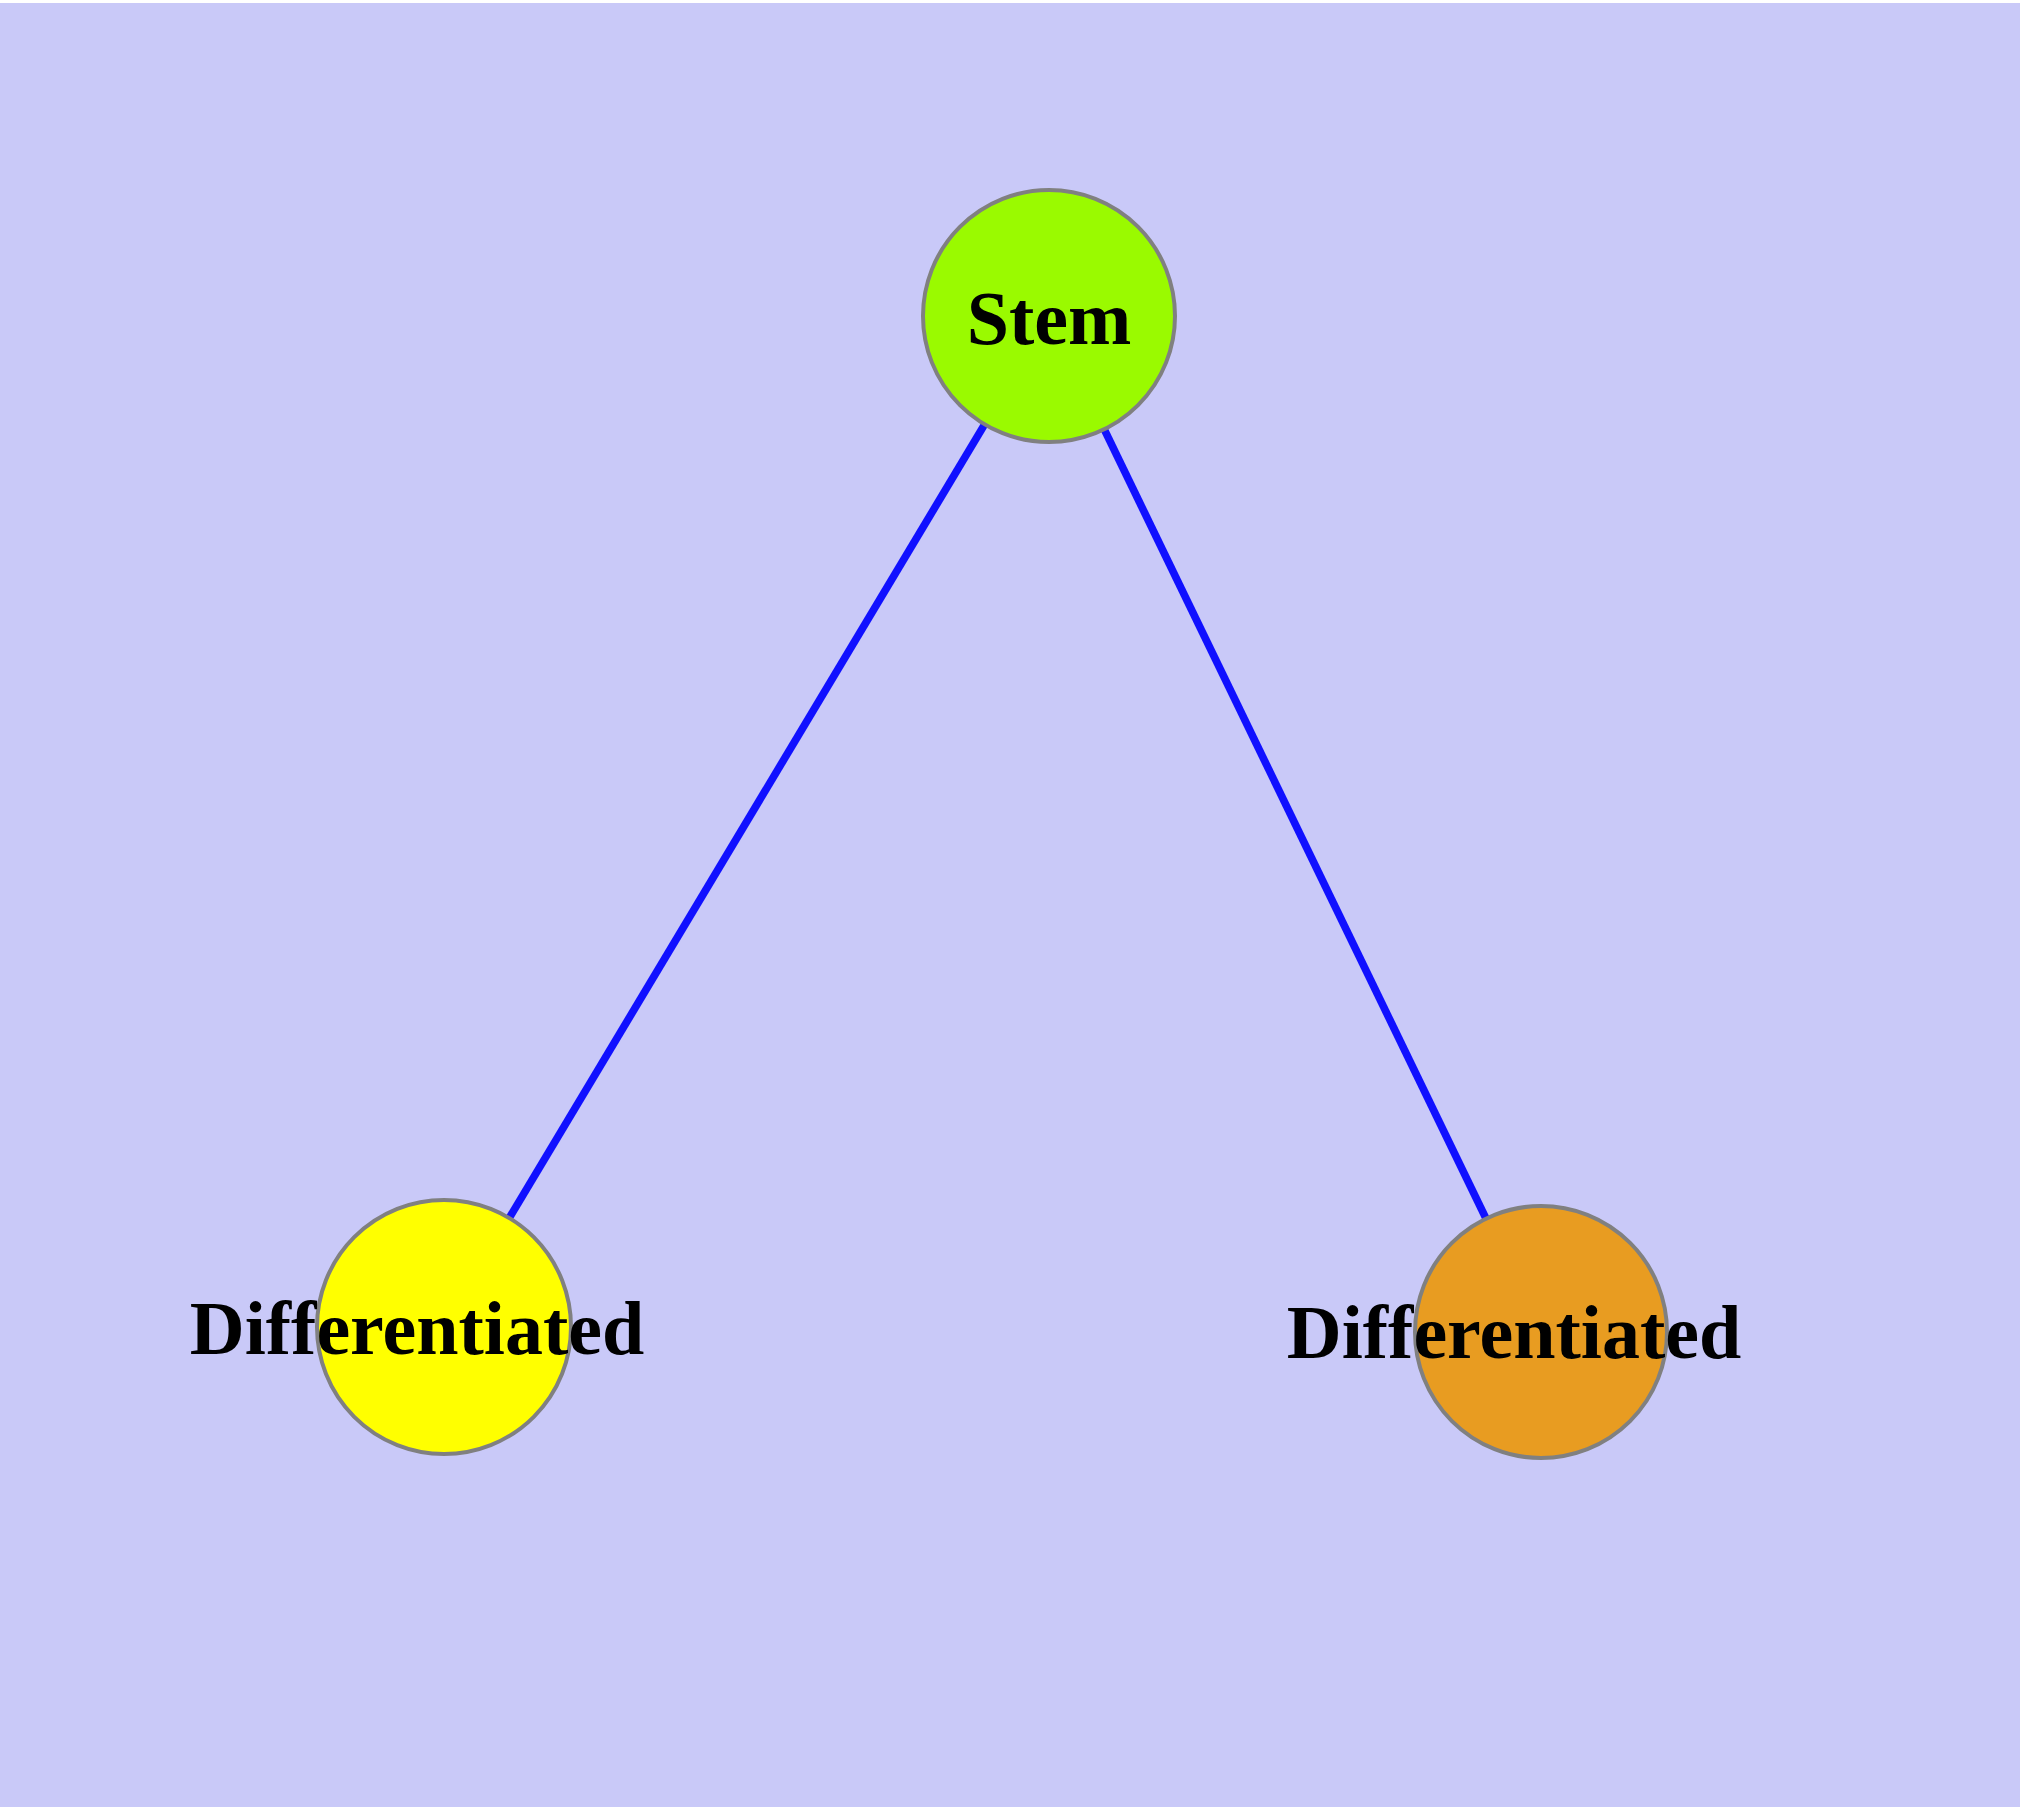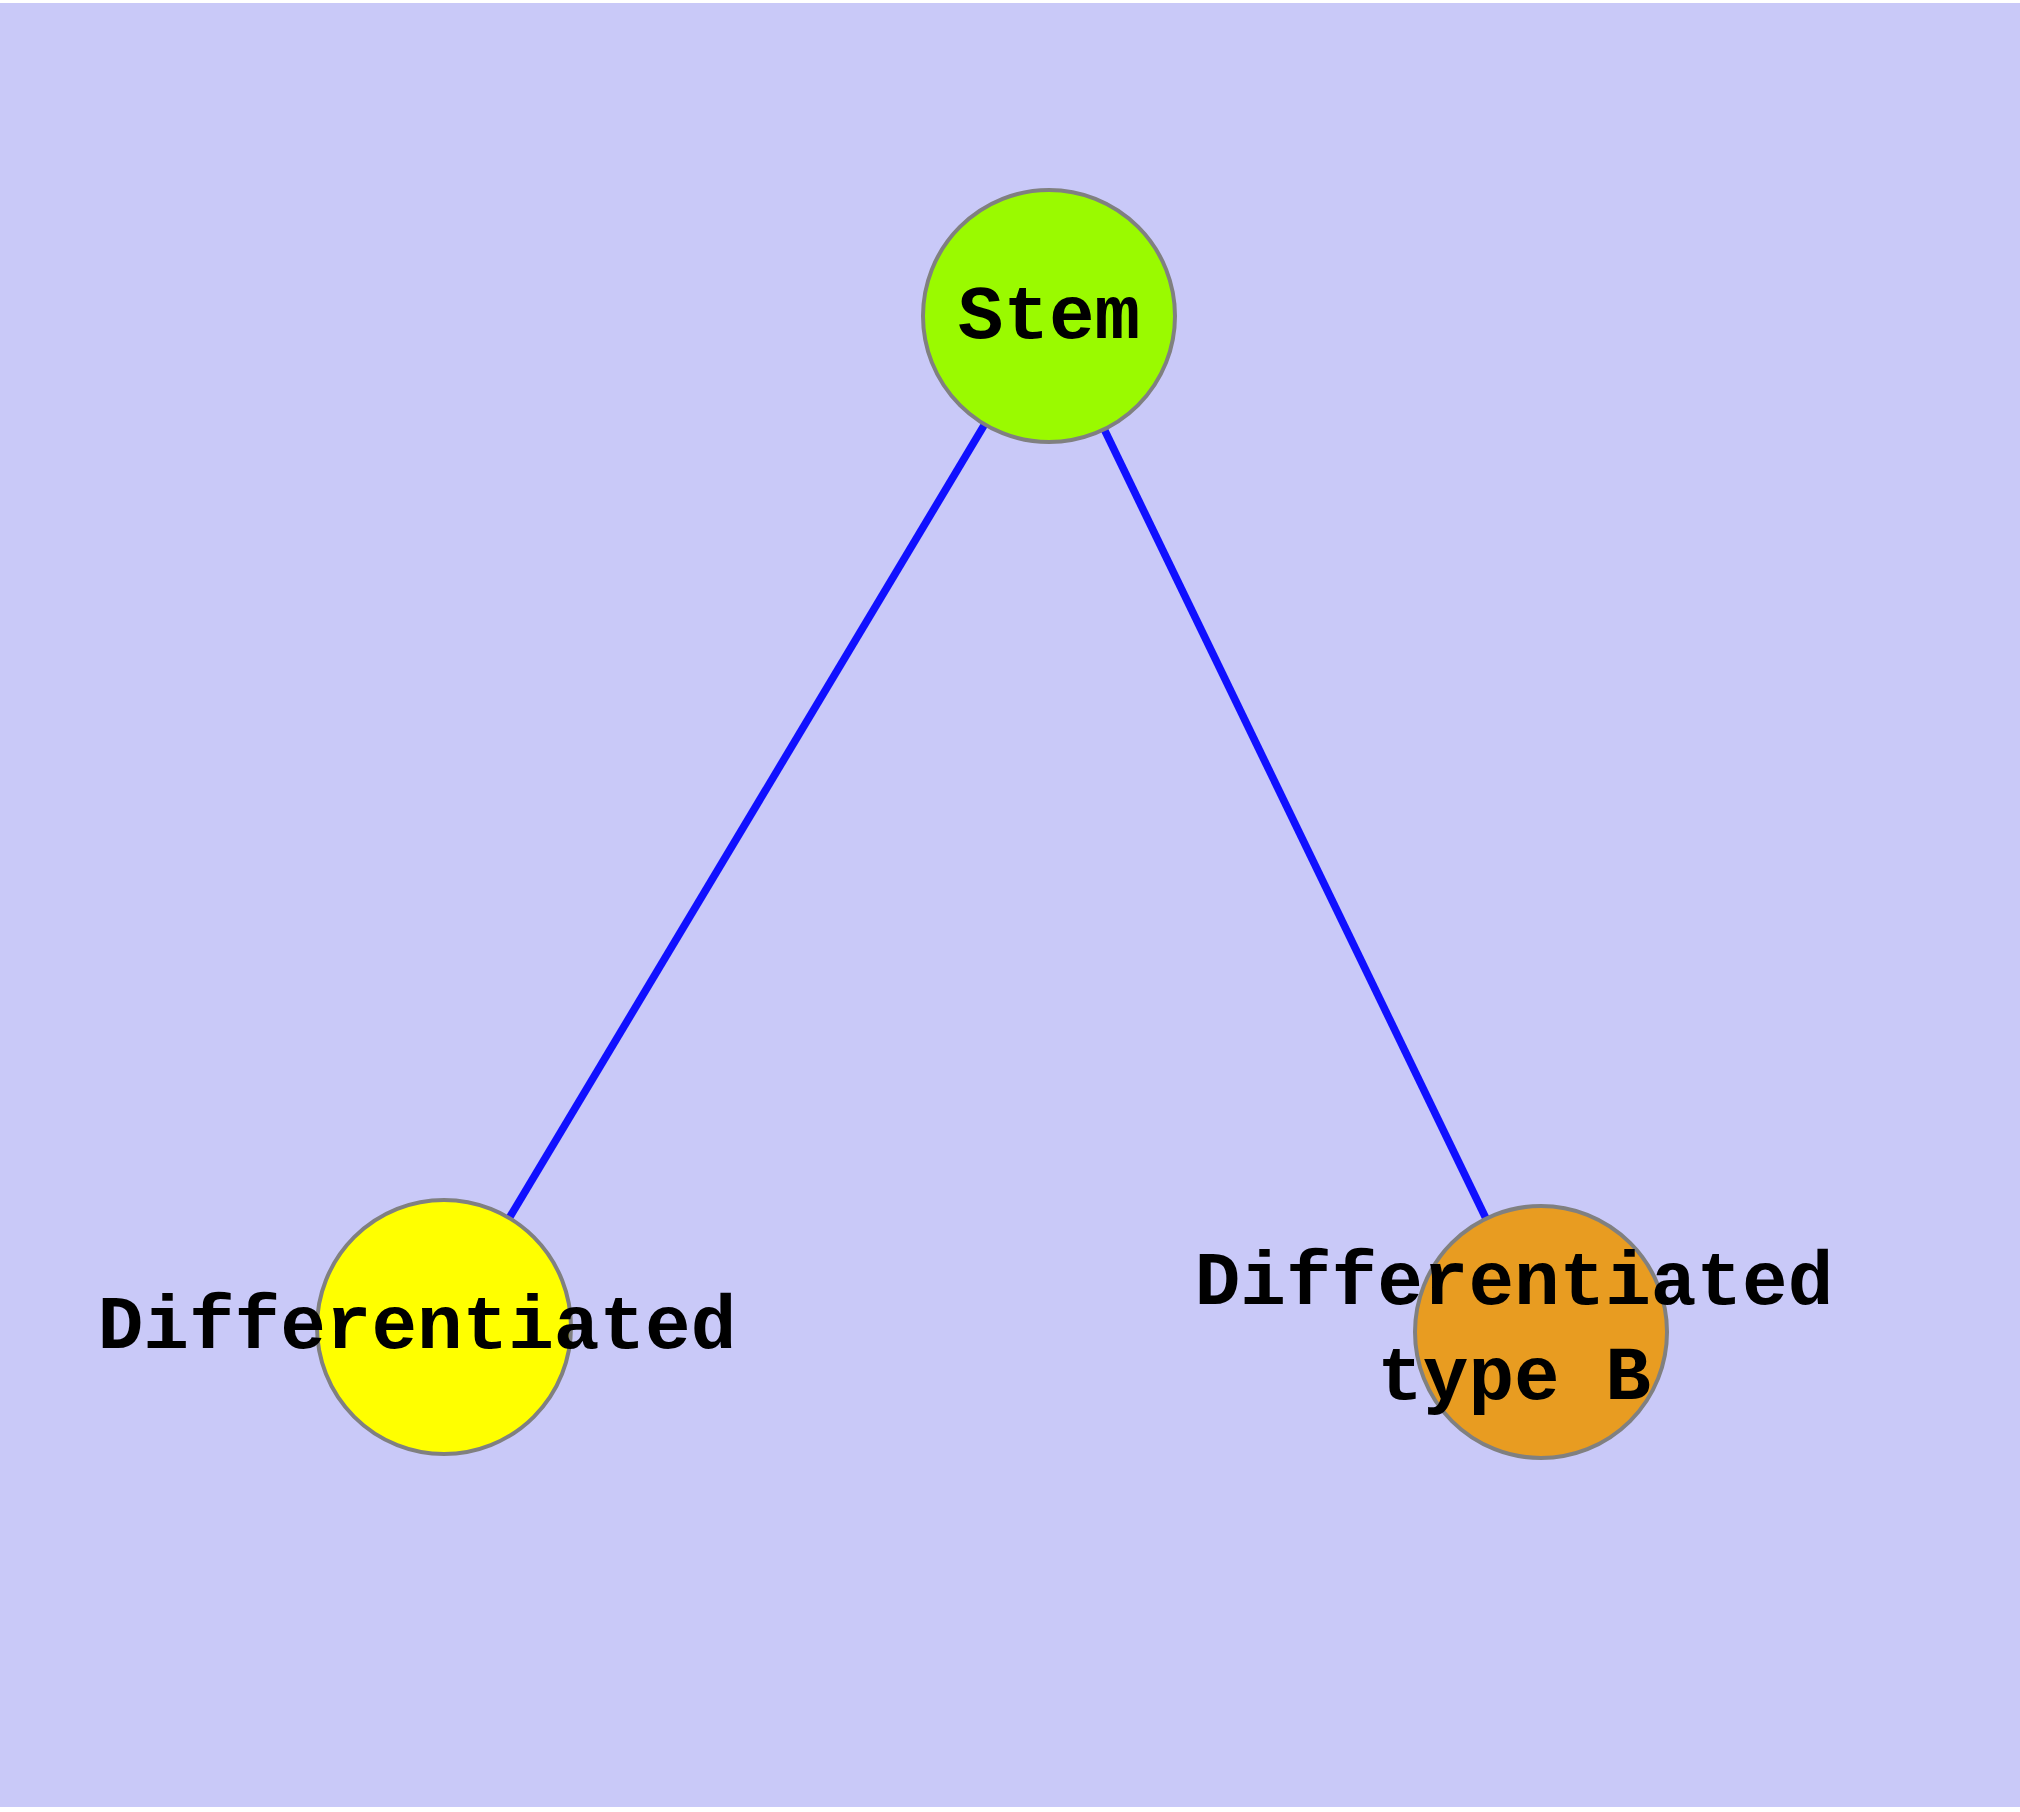--- a/index.html
+++ b/index.html
@@ -6,21 +6,21 @@
     margin: 0;
     padding: 0;
     background: #FFFFFF;
   }
   .canvas {
     position: relative;
     width: 2021px;
     height: 1812px;
     background: #FFFFFF;
     overflow: hidden;
-    font-family: Liberation Mono, monospace;
+    font-family: Liberation Serif, serif;
   }
   .plot-area {
     position: absolute;
     left: 0;
     top: 2.5px;
     width: 2021px;
     height: 1804px;
     background: #C9C9F8;
   }
   .edge-layer {
@@ -97,17 +97,16 @@
   <div class="node-label label-stem">
     <span>Stem</span>
   </div>
 
   <div class="node-label label-type-a">
     <span>Differentiated</span><br>
   </div>
 
   <div class="node-label label-type-b">
     <span>Differentiated</span><br>
-    <span>type B</span>
   </div>
 
 </div>
 
 
 </body></html>

